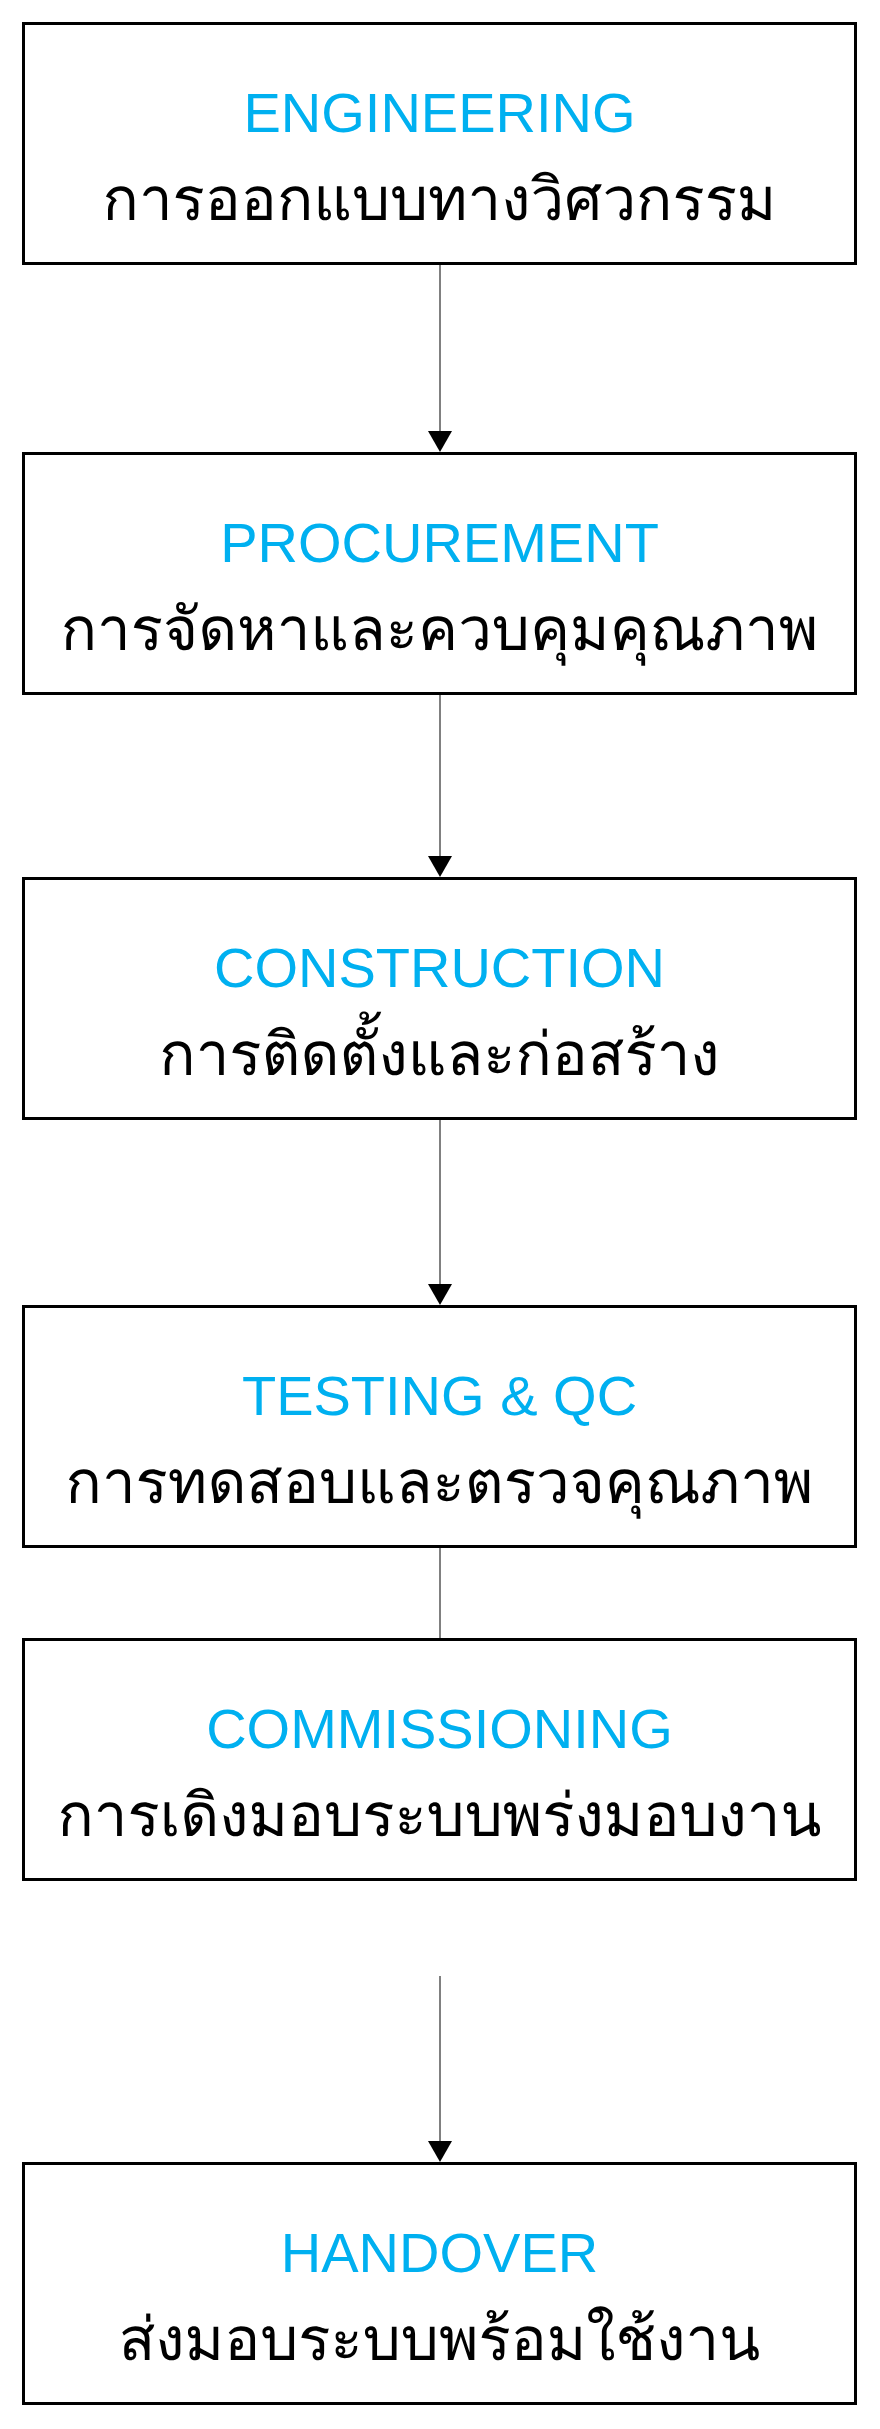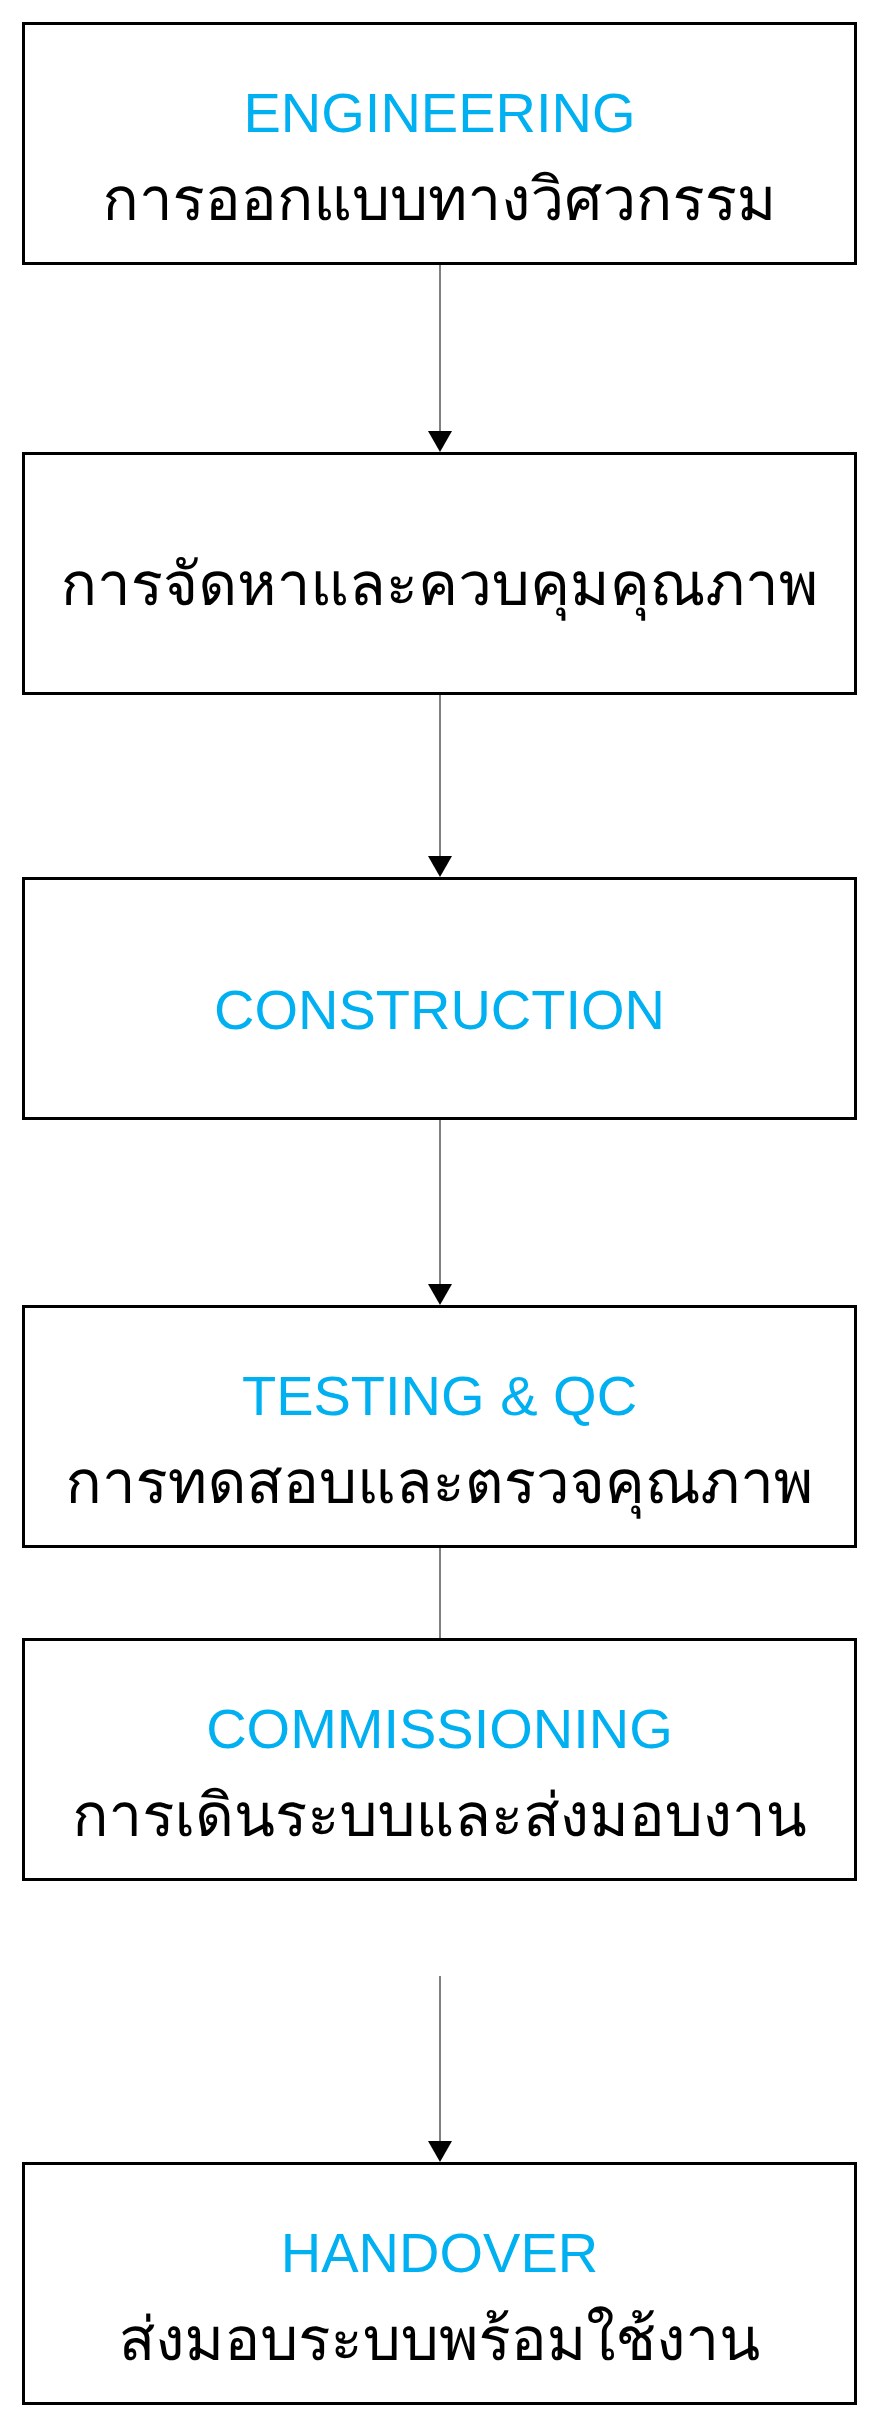--- a/index.html
+++ b/index.html
@@ -76,50 +76,52 @@
     <div class="stage-title">ENGINEERING</div>
     <div class="stage-subtitle">การออกแบบทางวิศวกรรม</div>
   </div>
 
   <div class="flow-arrow" style="top:265px; height:187px">
     <div class="arrow-line"></div>
     <div class="arrow-head"></div>
   </div>
 
   <div class="stage-box" style="top:452px">
+    <div class="stage-title">PROCUREMENT</div>
     <div class="stage-subtitle">การจัดหาและควบคุมคุณภาพ</div>
   </div>
 
   <div class="flow-arrow" style="top:695px; height:182px">
     <div class="arrow-line"></div>
     <div class="arrow-head"></div>
   </div>
 
   <div class="stage-box" style="top:877px">
     <div class="stage-title">CONSTRUCTION</div>
+    <div class="stage-subtitle">การติดตั้งและก่อสร้าง</div>
   </div>
 
   <div class="flow-arrow" style="top:1120px; height:185px">
     <div class="arrow-line"></div>
     <div class="arrow-head"></div>
   </div>
 
   <div class="stage-box" style="top:1305px">
     <div class="stage-title">TESTING &amp; QC</div>
     <div class="stage-subtitle">การทดสอบและตรวจคุณภาพ</div>
   </div>
 
   <div class="flow-arrow" style="top:1548px; height:185px">
     <div class="arrow-line"></div>
     <div class="arrow-head"></div>
   </div>
 
   <div class="stage-box" style="top:1638px">
     <div class="stage-title">COMMISSIONING</div>
-    <div class="stage-subtitle">การเดินระบบและส่งมอบงาน</div>
+    <div class="stage-subtitle">การเดิงมอบระบบพร่งมอบงาน</div>
   </div>
 
   <div class="flow-arrow" style="top:1976px; height:186px">
     <div class="arrow-line"></div>
     <div class="arrow-head"></div>
   </div>
 
   <div class="stage-box" style="top:2162px">
     <div class="stage-title">HANDOVER</div>
     <div class="stage-subtitle">ส่งมอบระบบพร้อมใช้งาน</div>

